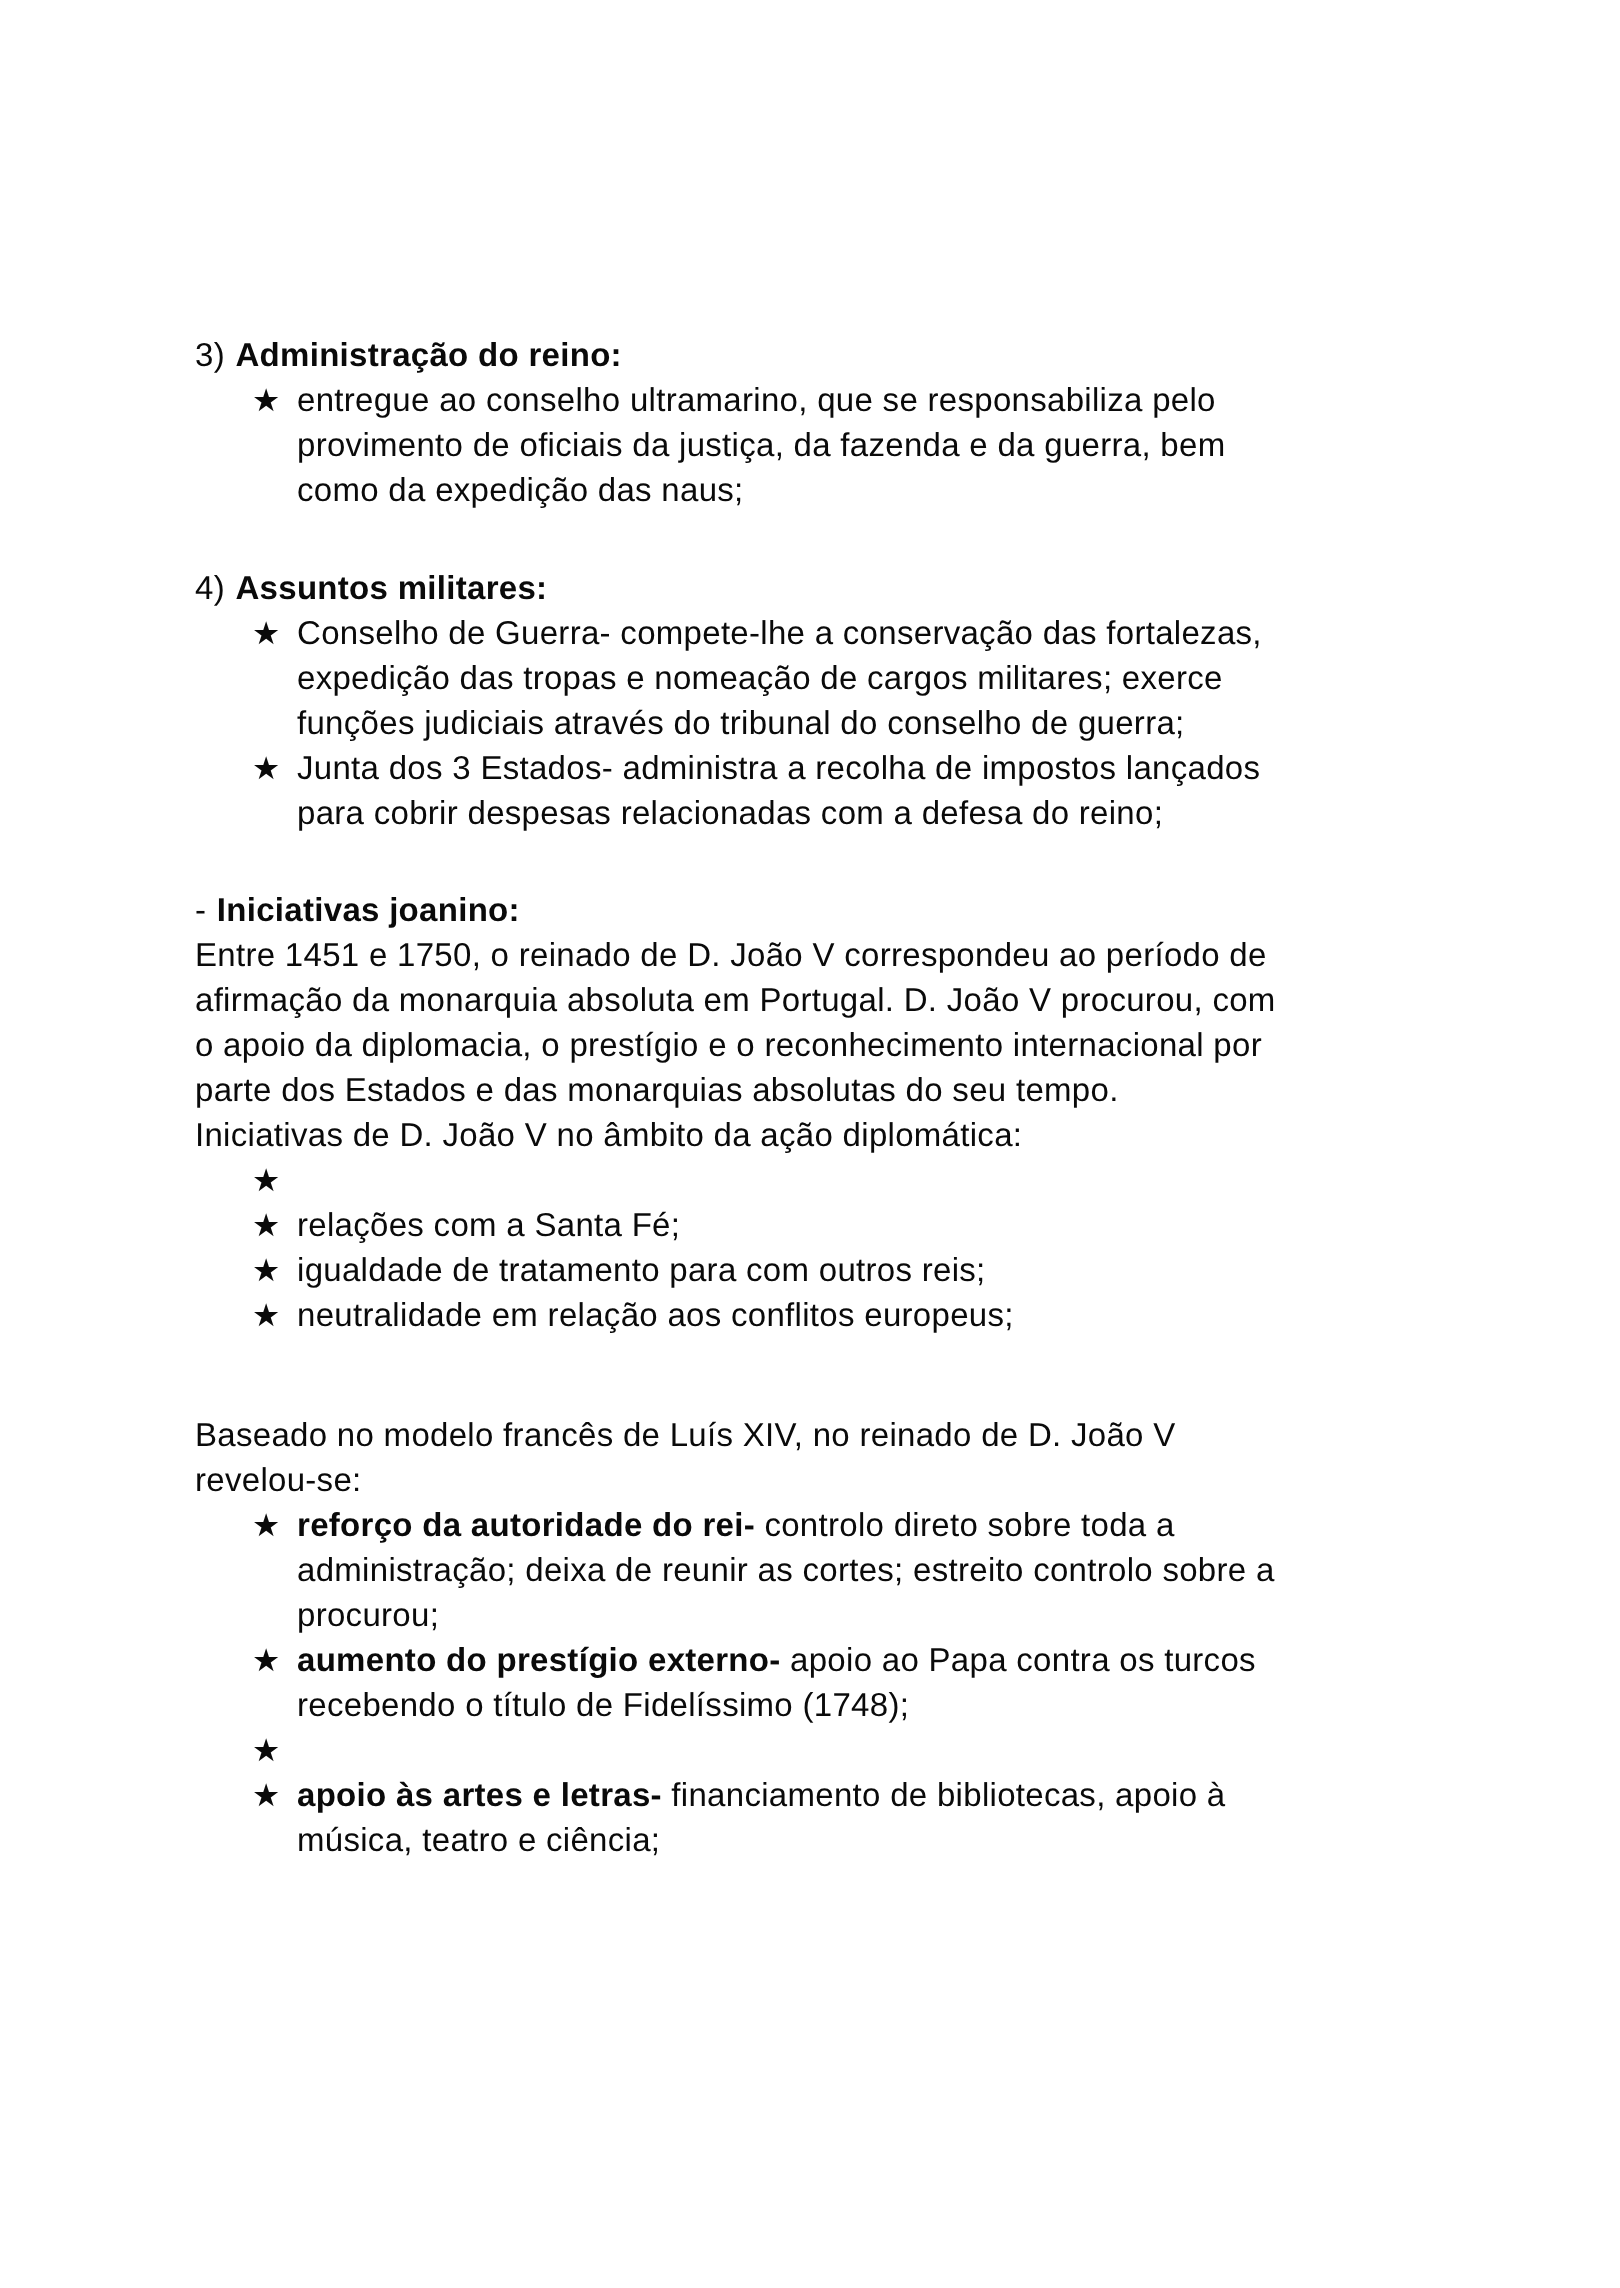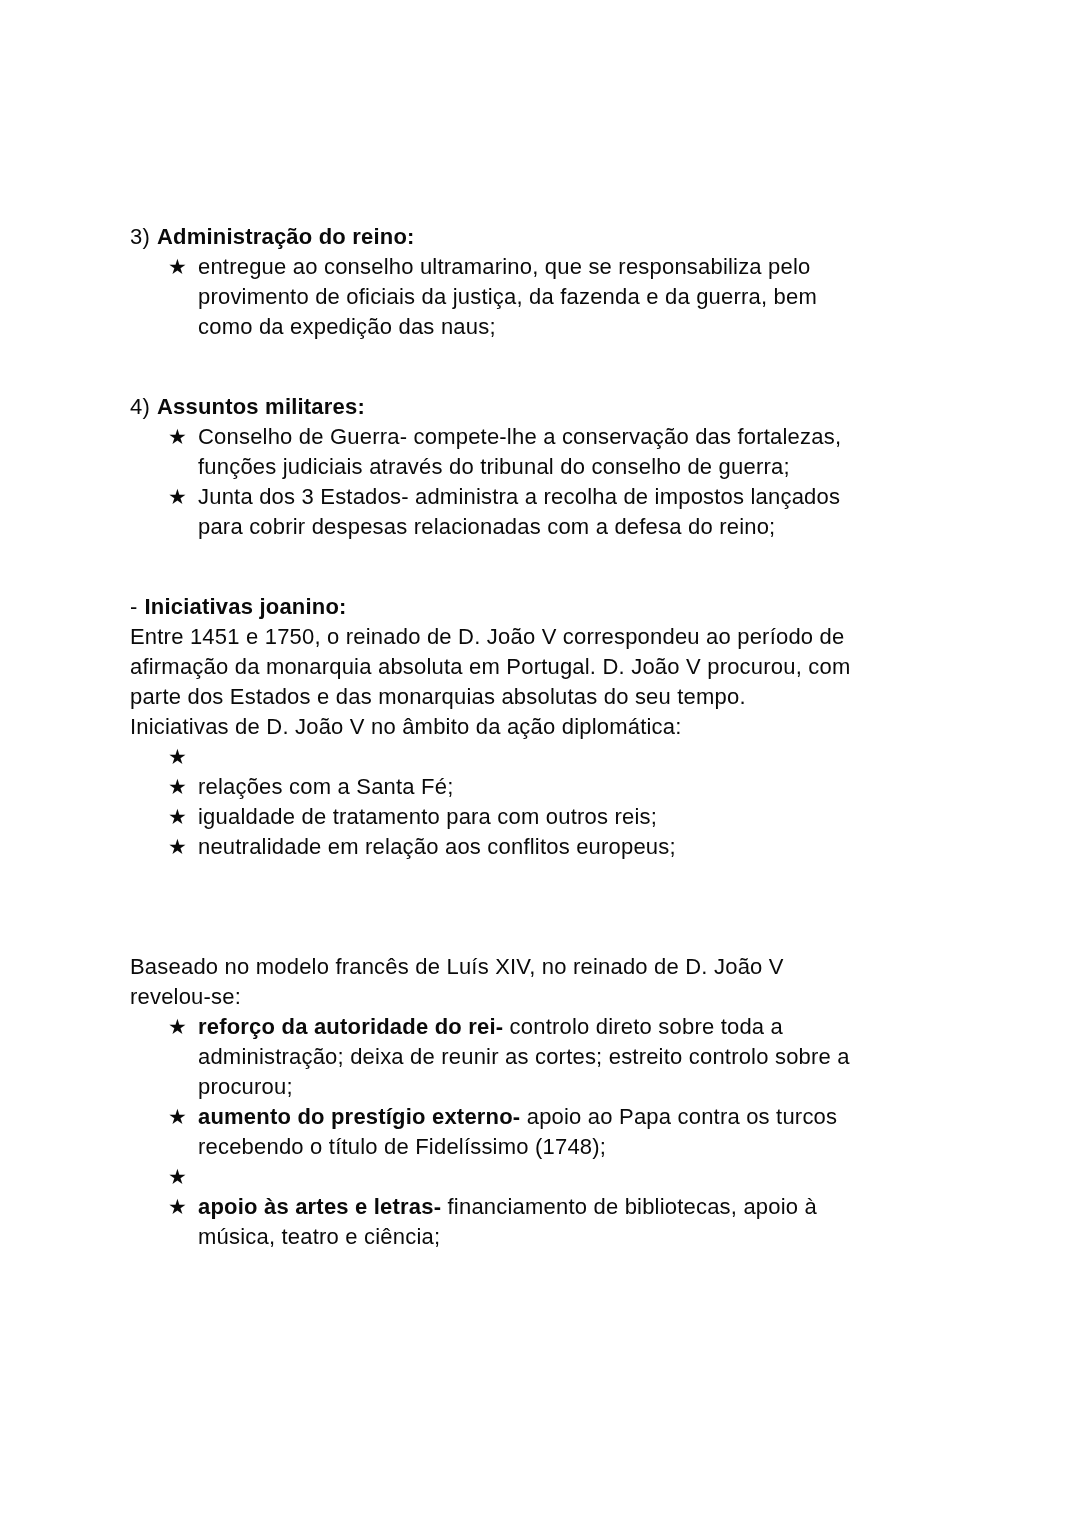--- a/index.html
+++ b/index.html
@@ -10,23 +10,23 @@
     box-sizing: border-box;
     padding: 222px 48px 0 130px;
     background: #ffffff;
     color: #0a0a0a;
     font-family: "Liberation Sans", "DejaVu Sans", sans-serif;
     font-size: 22px;
     line-height: 30px;
     letter-spacing: 0.2px;
     overflow: hidden;
   }
-  .section { margin-top: 50px; }
+  .section { margin-top: 35px; }
   .section:first-child { margin-top: 0; }
-  .section.gap-lg { margin-top: 90px; }
+  .section.gap-lg { margin-top: 50px; }
   .line { white-space: nowrap; }
   .bold { font-weight: 700; }
   .heading-prefix { margin-right: 7px; }
   .bullet { display: flex; padding-left: 38px; }
   .star {
     flex: 0 0 30px;
     width: 30px;
     font-family: "DejaVu Sans", sans-serif;
     font-size: 21px;
   }
@@ -45,35 +45,37 @@
           <div class="line"><span>como da expedição das naus;</span></div>
         </div>
       </div>
     </section>
     <section class="section">
       <div class="line heading"><span class="heading-prefix">4)</span><span class="bold">Assuntos militares:</span></div>
       <div class="bullet">
         <span class="star">★</span>
         <div class="bullet-text">
           <div class="line"><span>Conselho de Guerra- compete-lhe a conservação das fortalezas,</span></div>
+          <div class="line"><span>expedição das tropas e nomeação de cargos militares; exerce</span></div>
           <div class="line"><span>funções judiciais através do tribunal do conselho de guerra;</span></div>
         </div>
       </div>
       <div class="bullet">
         <span class="star">★</span>
         <div class="bullet-text">
           <div class="line"><span>Junta dos 3 Estados- administra a recolha de impostos lançados</span></div>
           <div class="line"><span>para cobrir despesas relacionadas com a defesa do reino;</span></div>
         </div>
       </div>
     </section>
     <section class="section">
       <div class="line heading"><span class="heading-prefix">-</span><span class="bold">Iniciativas joanino:</span></div>
       <div class="line">Entre 1451 e 1750, o reinado de D. João V correspondeu ao período de</div>
       <div class="line">afirmação da monarquia absoluta em Portugal. D. João V procurou, com</div>
+      <div class="line">o apoio da diplomacia, o prestígio e o reconhecimento internacional por</div>
       <div class="line">parte dos Estados e das monarquias absolutas do seu tempo.</div>
       <div class="line">Iniciativas de D. João V no âmbito da ação diplomática:</div>
       <div class="bullet">
         <span class="star">★</span>
       </div>
       <div class="bullet">
         <span class="star">★</span>
         <div class="bullet-text">
           <div class="line"><span>relações com a Santa Fé;</span></div>
         </div>

